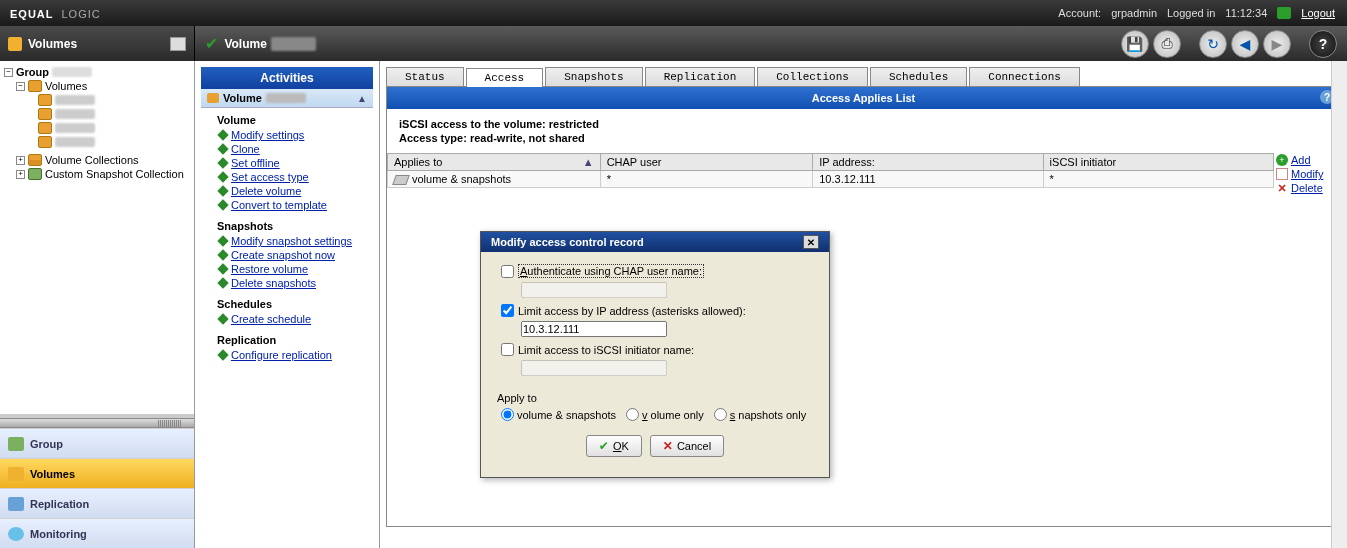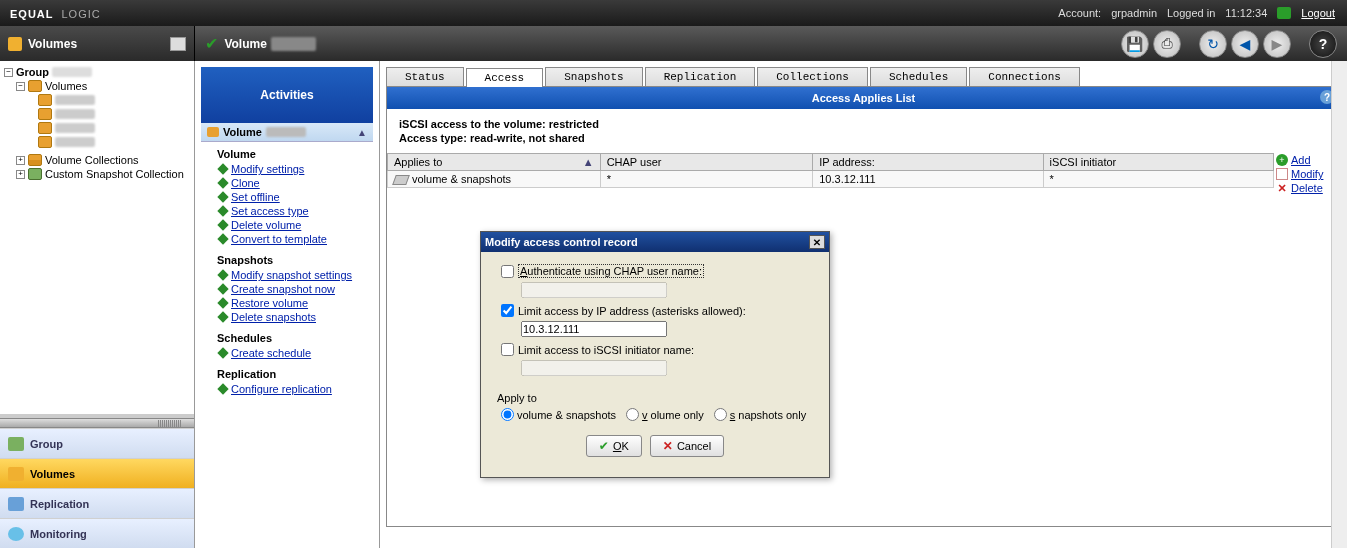--- a/index.html
+++ b/index.html
@@ -50,21 +50,21 @@
 .navbtns { display: flex; flex-direction: column; }
 .navbtn { height: 30px; border-top: 1px solid #d0d0d0; background: linear-gradient(#e8f0ff,#d0dcf0); display: flex; align-items: center; padding: 0 8px; gap: 6px; font-weight: bold; font-size: 12px; color: #335; cursor: pointer; }
 .navbtn.active { background: linear-gradient(#ffd860,#f0b020); color: #000; }
 .navbtn .nicon { width: 16px; height: 14px; background: #f0b030; border-radius: 2px; }
 .navbtn .ngrp { background: #7ab060; }
 .navbtn .nrep { background: #68a0d8; }
 .navbtn .nmon { background: #68c0e8; border-radius: 50%; }
 
 
 .mid-col { width: 185px; background: #fff; border-right: 1px solid #999; padding: 6px; }
-.act-hdr { background: linear-gradient(#2060c0,#1040a0); color: #fff; text-align: center; font-weight: bold; padding: 21px; font-size: 12px; }
+.act-hdr { background: linear-gradient(#2060c0,#1040a0); color: #fff; text-align: center; font-weight: bold; padding: 4px; font-size: 12px; }
 .act-sub { background: linear-gradient(#d8e8f8,#c0d8f0); padding: 3px 6px; display: flex; align-items: center; gap: 4px; font-weight: bold; border-bottom: 1px solid #aac; }
 .act-sub .cyl { width: 12px; height: 10px; background: #e8a030; border-radius: 2px; }
 .act-sub .blur { width: 40px; height: 10px; background: #bbb; filter: blur(1px); border-radius: 2px; }
 .act-sub .arrow { margin-left: auto; color: #447; font-size: 10px; }
 .act-group { padding: 4px 4px 8px 4px; }
 .act-title { font-weight: bold; padding: 2px 0 2px 12px; }
 .act-link { display: flex; align-items: center; gap: 4px; padding: 1px 0 1px 14px; }
 .act-link .dia { width: 8px; height: 8px; background: #2a8a2a; transform: rotate(45deg); }
 .act-link a { color: #0020aa; text-decoration: underline; }
 
@@ -87,21 +87,21 @@
 
 .acl-actions { position: absolute; right: 2px; top: 0; width: 62px; }
 .acl-action { display: flex; align-items: center; gap: 3px; padding: 1px 0; }
 .acl-action a { color: #0020aa; text-decoration: underline; }
 .ico-add { width: 12px; height: 12px; border-radius: 50%; background: #2a9d2a; color: #fff; display: inline-flex; align-items: center; justify-content: center; font-size: 9px; }
 .ico-mod { width: 12px; height: 12px; background: #fff; border: 1px solid #c88; display: inline-block; }
 .ico-del { width: 12px; height: 12px; color: #c22; display: inline-flex; align-items: center; justify-content: center; font-size: 11px; font-weight: bold; }
 
 
 .modal { position: absolute; left: 480px; top: 231px; width: 350px; background: #ece9d8; border: 1px solid #555; box-shadow: 2px 2px 6px rgba(0,0,0,0.3); z-index: 100; }
-.modal-title { background: linear-gradient(#2050a0,#103070); color: #fff; font-family: 'Courier New', monospace; font-size: 11px; font-weight: bold; padding: 3px 4px; display: flex; align-items: center; }
+.modal-title { background: linear-gradient(#2050a0,#103070); color: #fff; font-family: 'Courier New', monospace; font-size: 11px; font-weight: bold; padding: 3px 10px; display: flex; align-items: center; }
 .modal-title .close { margin-left: auto; width: 16px; height: 14px; background: #ddd; border: 1px solid #555; color: #000; display: flex; align-items: center; justify-content: center; font-family: Arial; font-size: 10px; cursor: pointer; }
 .modal-body { padding: 12px; }
 .fld { margin-bottom: 4px; display: flex; align-items: center; gap: 4px; padding-left: 8px; }
 .fld-input-row { padding-left: 28px; margin-bottom: 6px; }
 .fld label { cursor: default; }
 .fld .dotted { border: 1px dotted #333; padding: 0 1px; }
 .apply-title { font-weight: normal; padding: 10px 0 4px 4px; }
 .radios { display: flex; gap: 10px; padding-left: 8px; }
 .radios label { display: flex; align-items: center; gap: 3px; }
 .dlg-btns { display: flex; justify-content: center; gap: 8px; padding: 14px 0 8px; }

